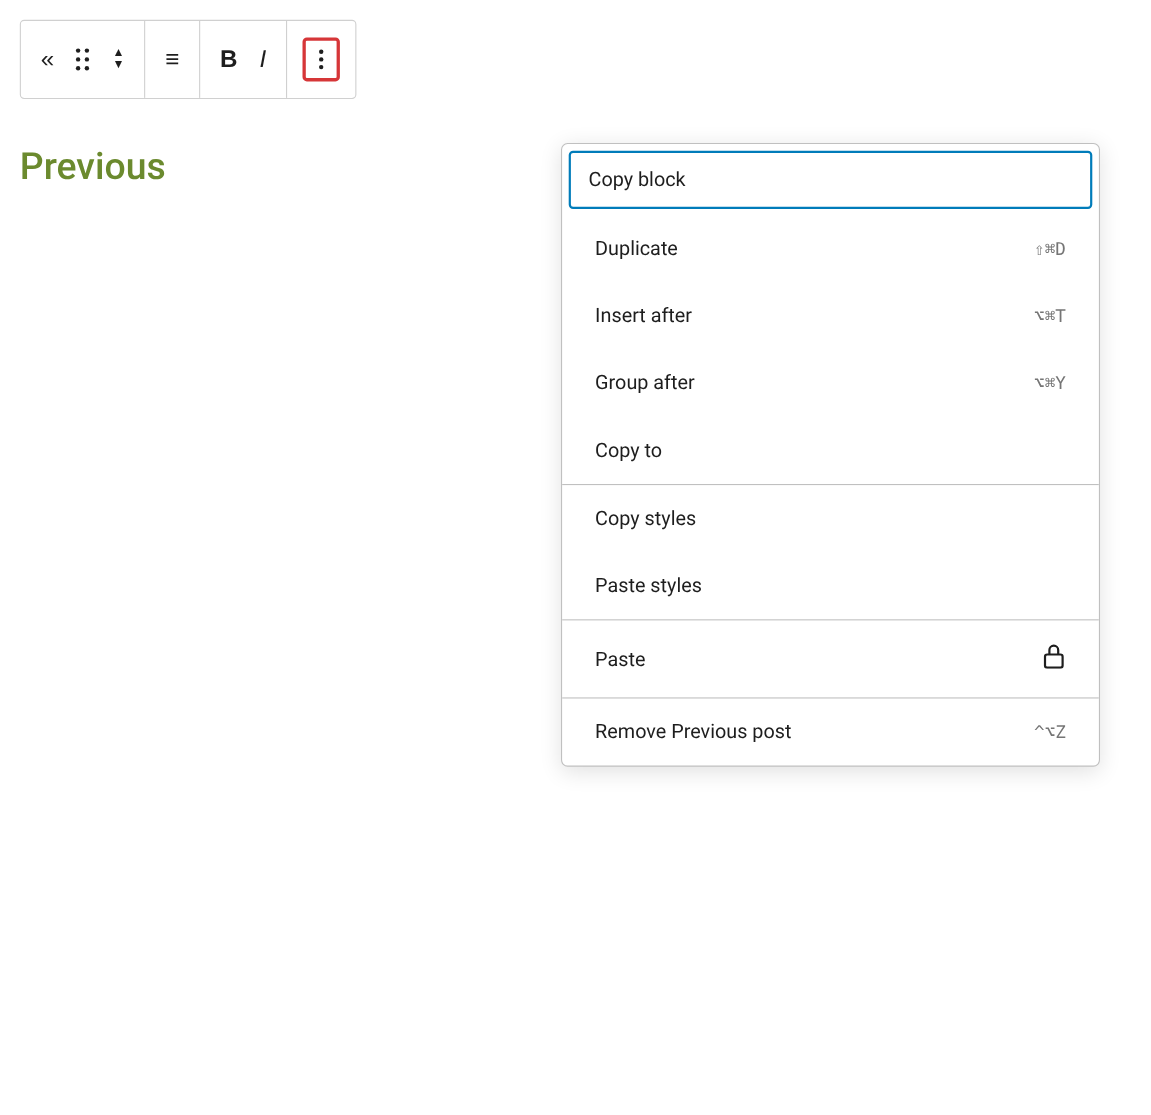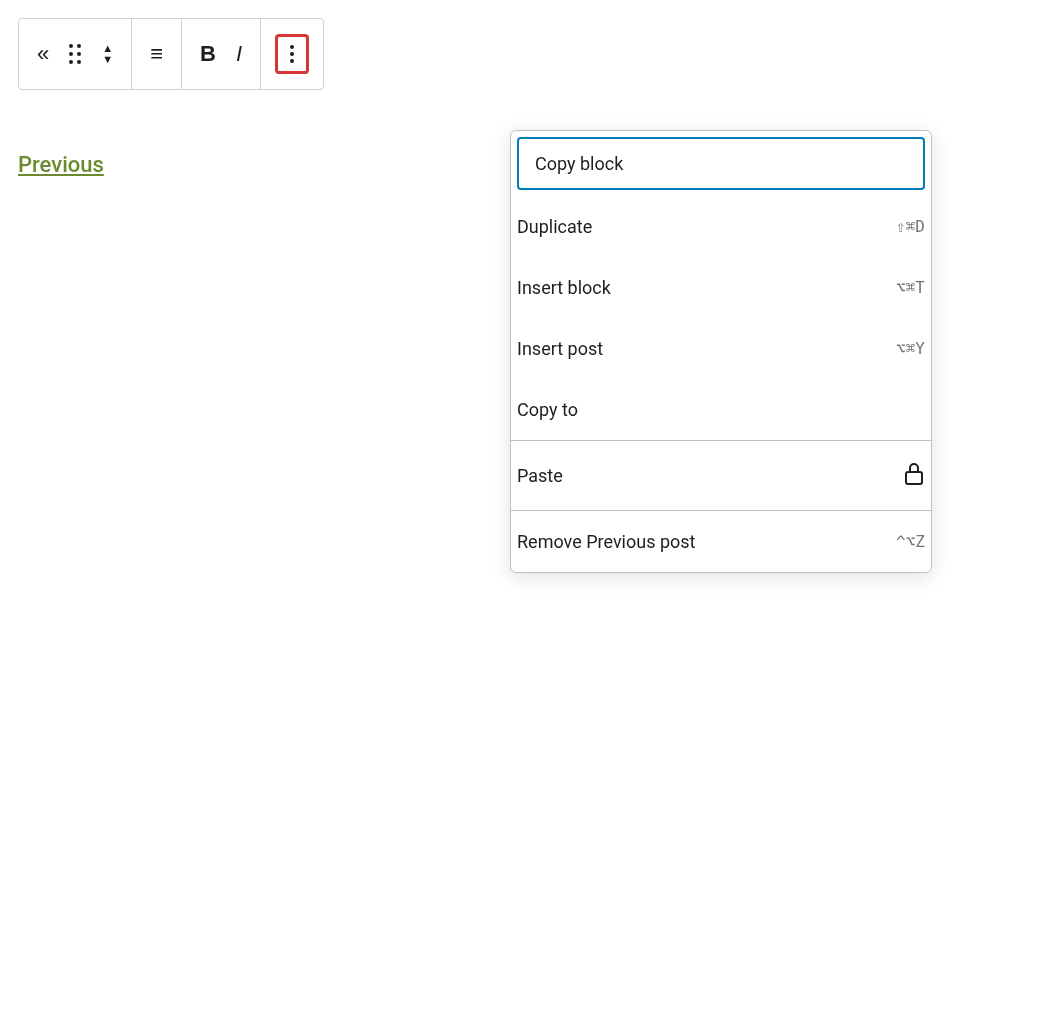--- a/index.html
+++ b/index.html
@@ -83,56 +83,55 @@
     .chevrons .up-arrow,
     .chevrons .down-arrow {
       font-size: 11px;
       line-height: 1;
       color: #1e1e1e;
     }
 
     
     .previous-link {
       position: absolute;
-      top: 152px;
+      top: 132px;
       left: 18px;
       color: #6b8a2e;
-      font-size: 22px;
+      font-size: 34px;
       font-weight: 500;
-      text-decoration: underline;
       cursor: pointer;
     }
 
     
     .dropdown-menu {
       position: absolute;
       top: 130px;
       left: 510px;
-      width: 422px;
+      width: 490px;
       background: #fff;
       border: 1.5px solid #c0c0c0;
       border-radius: 6px;
       box-shadow: 0 4px 20px rgba(0,0,0,0.12);
       overflow: hidden;
     }
 
     .menu-section {
       border-bottom: 1.5px solid #c0c0c0;
     }
 
     .menu-section:last-child {
       border-bottom: none;
       text-align: center;
     }
 
     .menu-item {
       display: flex;
       align-items: center;
       justify-content: space-between;
-      padding: 20px 6px;
+      padding: 20px 30px;
       font-size: 18px;
       color: #1e1e1e;
       cursor: pointer;
       transition: background 0.1s;
     }
 
     .menu-item-active {
       border: 2px solid #007cba;
       border-radius: 4px;
       margin: 6px;
@@ -234,32 +233,40 @@
   <div class="menu-section">
 
     <div class="menu-item menu-item-active">
       <span>Copy block</span>
     </div>
     <div class="menu-item">
       <span>Duplicate</span>
       <span class="shortcut">⇧⌘D</span>
     </div>
     <div class="menu-item">
-      <span>Insert block</span>
+      <span>Insert after</span>
       <span class="shortcut">⌥⌘T</span>
     </div>
     <div class="menu-item">
-      <span>Insert post</span>
+      <span>Group after</span>
       <span class="shortcut">⌥⌘Y</span>
     </div>
     <div class="menu-item">
       <span>Copy to</span>
     </div>
   </div>
 
+  <div class="menu-section">
+    <div class="menu-item">
+      <span>Copy styles</span>
+    </div>
+    <div class="menu-item">
+      <span>Paste styles</span>
+    </div>
+  </div>
 
   <div class="menu-section">
     <div class="menu-item">
       <span>Paste</span>
       <span class="lock-icon">
         <svg width="22" height="24" viewBox="0 0 22 24" fill="none" xmlns="http://www.w3.org/2000/svg">
           <rect x="3" y="11" width="16" height="12" rx="2" stroke="#1e1e1e" stroke-width="2" fill="none"></rect>
           <path d="M7 11V7a4 4 0 0 1 8 0v4" stroke="#1e1e1e" stroke-width="2" fill="none"></path>
         </svg>
       </span>

